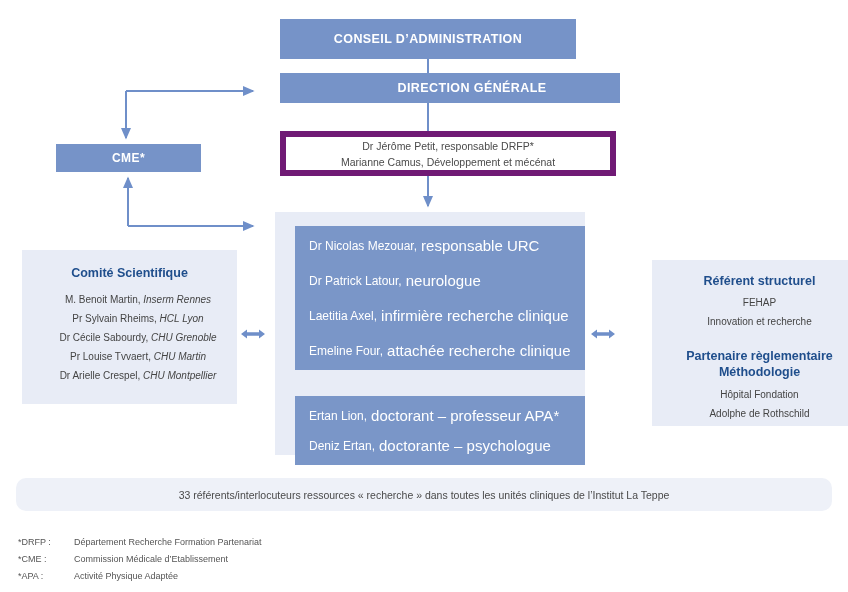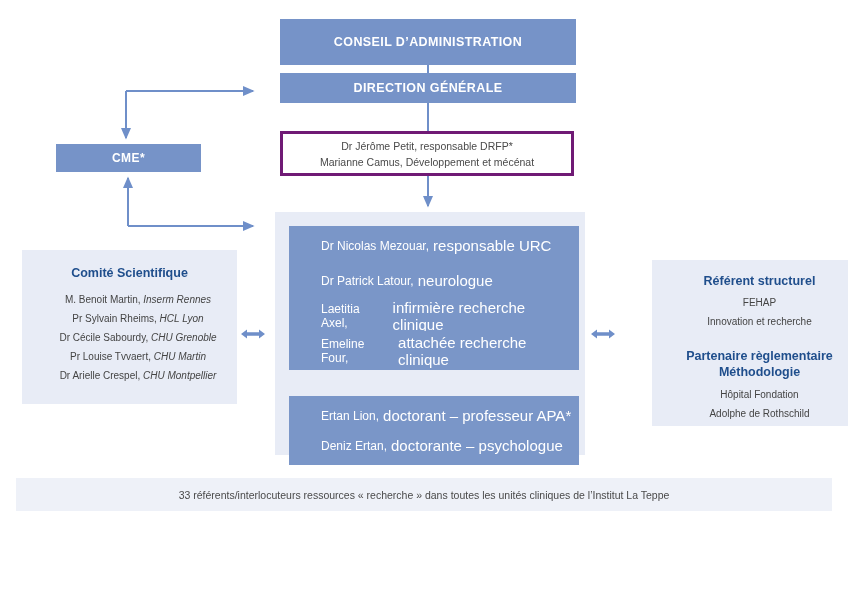--- a/index.html
+++ b/index.html
@@ -27,35 +27,35 @@
     color: #ffffff;
     font-weight: bold;
     font-size: 12.5px;
     letter-spacing: 0.4px;
     display: flex;
     align-items: center;
     justify-content: center;
     text-align: center;
   }
   #box-conseil {
-    left: 280px; top: 19px; width: 296px; height: 46px;
+    left: 280px; top: 19px; width: 296px; height: 40px;
   }
   #box-direction {
-    left: 280px; top: 73px; width: 296px; height: 30px;
+    left: 280px; top: 73px; width: 296px; height: 30px; padding-left: 44px;
   }
   #box-cme {
     left: 56px; top: 144px; width: 145px; height: 28px;
     font-size: 12px;
   }
 
   
   #box-drfp {
     position: absolute;
-    left: 280px; top: 131px; width: 294px; height: 45px;
-    border: 3px solid #701a75;
+    left: 280px; top: 131px; width: 336px; height: 45px;
+    border: 6px solid #701a75;
     background: #ffffff;
     display: flex;
     flex-direction: column;
     align-items: center;
     justify-content: center;
     box-sizing: border-box;
   }
   #box-drfp .line {
     font-size: 10.5px;
     color: #4a4a4a;
@@ -103,28 +103,28 @@
   #panel-left .panel-line { text-align: center; }
 
   #panel-right .block-a { margin-top: 14px; }
   #panel-right .block-b { margin-top: 17px; }
   #panel-right .sub { margin-top: 5px; }
   #panel-right .panel-title.two-line { line-height: 16px; }
 
   
   .team-row {
     position: absolute;
-    left: 14px;
+    left: 20px;
     width: 290px;
     height: 39px;
     background: #7a96c8;
     color: #ffffff;
     display: flex;
     align-items: center;
-    padding-left: 32px;
+    padding-left: 14px;
     box-sizing: border-box;
   }
   .team-row .name {
     font-size: 12px;
   }
   .team-row .role {
     font-size: 15px;
     margin-left: 4px;
   }
 
@@ -138,20 +138,21 @@
   #bidir-right { left: 590px; top: 327px; }
 
   
   #banner {
     position: absolute;
     left: 16px; top: 478px; width: 816px; height: 33px;
     background: #eef1f8;
     display: flex;
     align-items: center;
     justify-content: center;
+    border-radius: 10px;
   }
   #banner .txt {
     font-size: 10.5px;
     color: #4a4a4a;
   }
 
   
   #footnotes {
     position: absolute;
     left: 18px; top: 534px;
@@ -276,14 +277,28 @@
     <path d="M1,7 L7,2.5 L7,5.2 L19,5.2 L19,2.5 L25,7 L19,11.5 L19,8.8 L7,8.8 L7,11.5 z" fill="#6f8fc9"></path>
   </svg>
   <svg class="bidir" id="bidir-right" viewBox="0 0 26 14">
     <path d="M1,7 L7,2.5 L7,5.2 L19,5.2 L19,2.5 L25,7 L19,11.5 L19,8.8 L7,8.8 L7,11.5 z" fill="#6f8fc9"></path>
   </svg>
 
   <div id="banner">
     <span class="txt">33 référents/interlocuteurs ressources « recherche » dans toutes les unités cliniques de l’Institut La Teppe</span>
   </div>
 
+  <div id="footnotes">
+    <div class="fn-row">
+      <span class="fn-key">*DRFP :</span>
+      <span class="fn-val">Département Recherche Formation Partenariat</span>
+    </div>
+    <div class="fn-row">
+      <span class="fn-key">*CME :</span>
+      <span class="fn-val">Commission Médicale d’Etablissement</span>
+    </div>
+    <div class="fn-row">
+      <span class="fn-key">*APA :</span>
+      <span class="fn-val">Activité Physique Adaptée</span>
+    </div>
+  </div>
 
 </div>
 
 </body></html>

